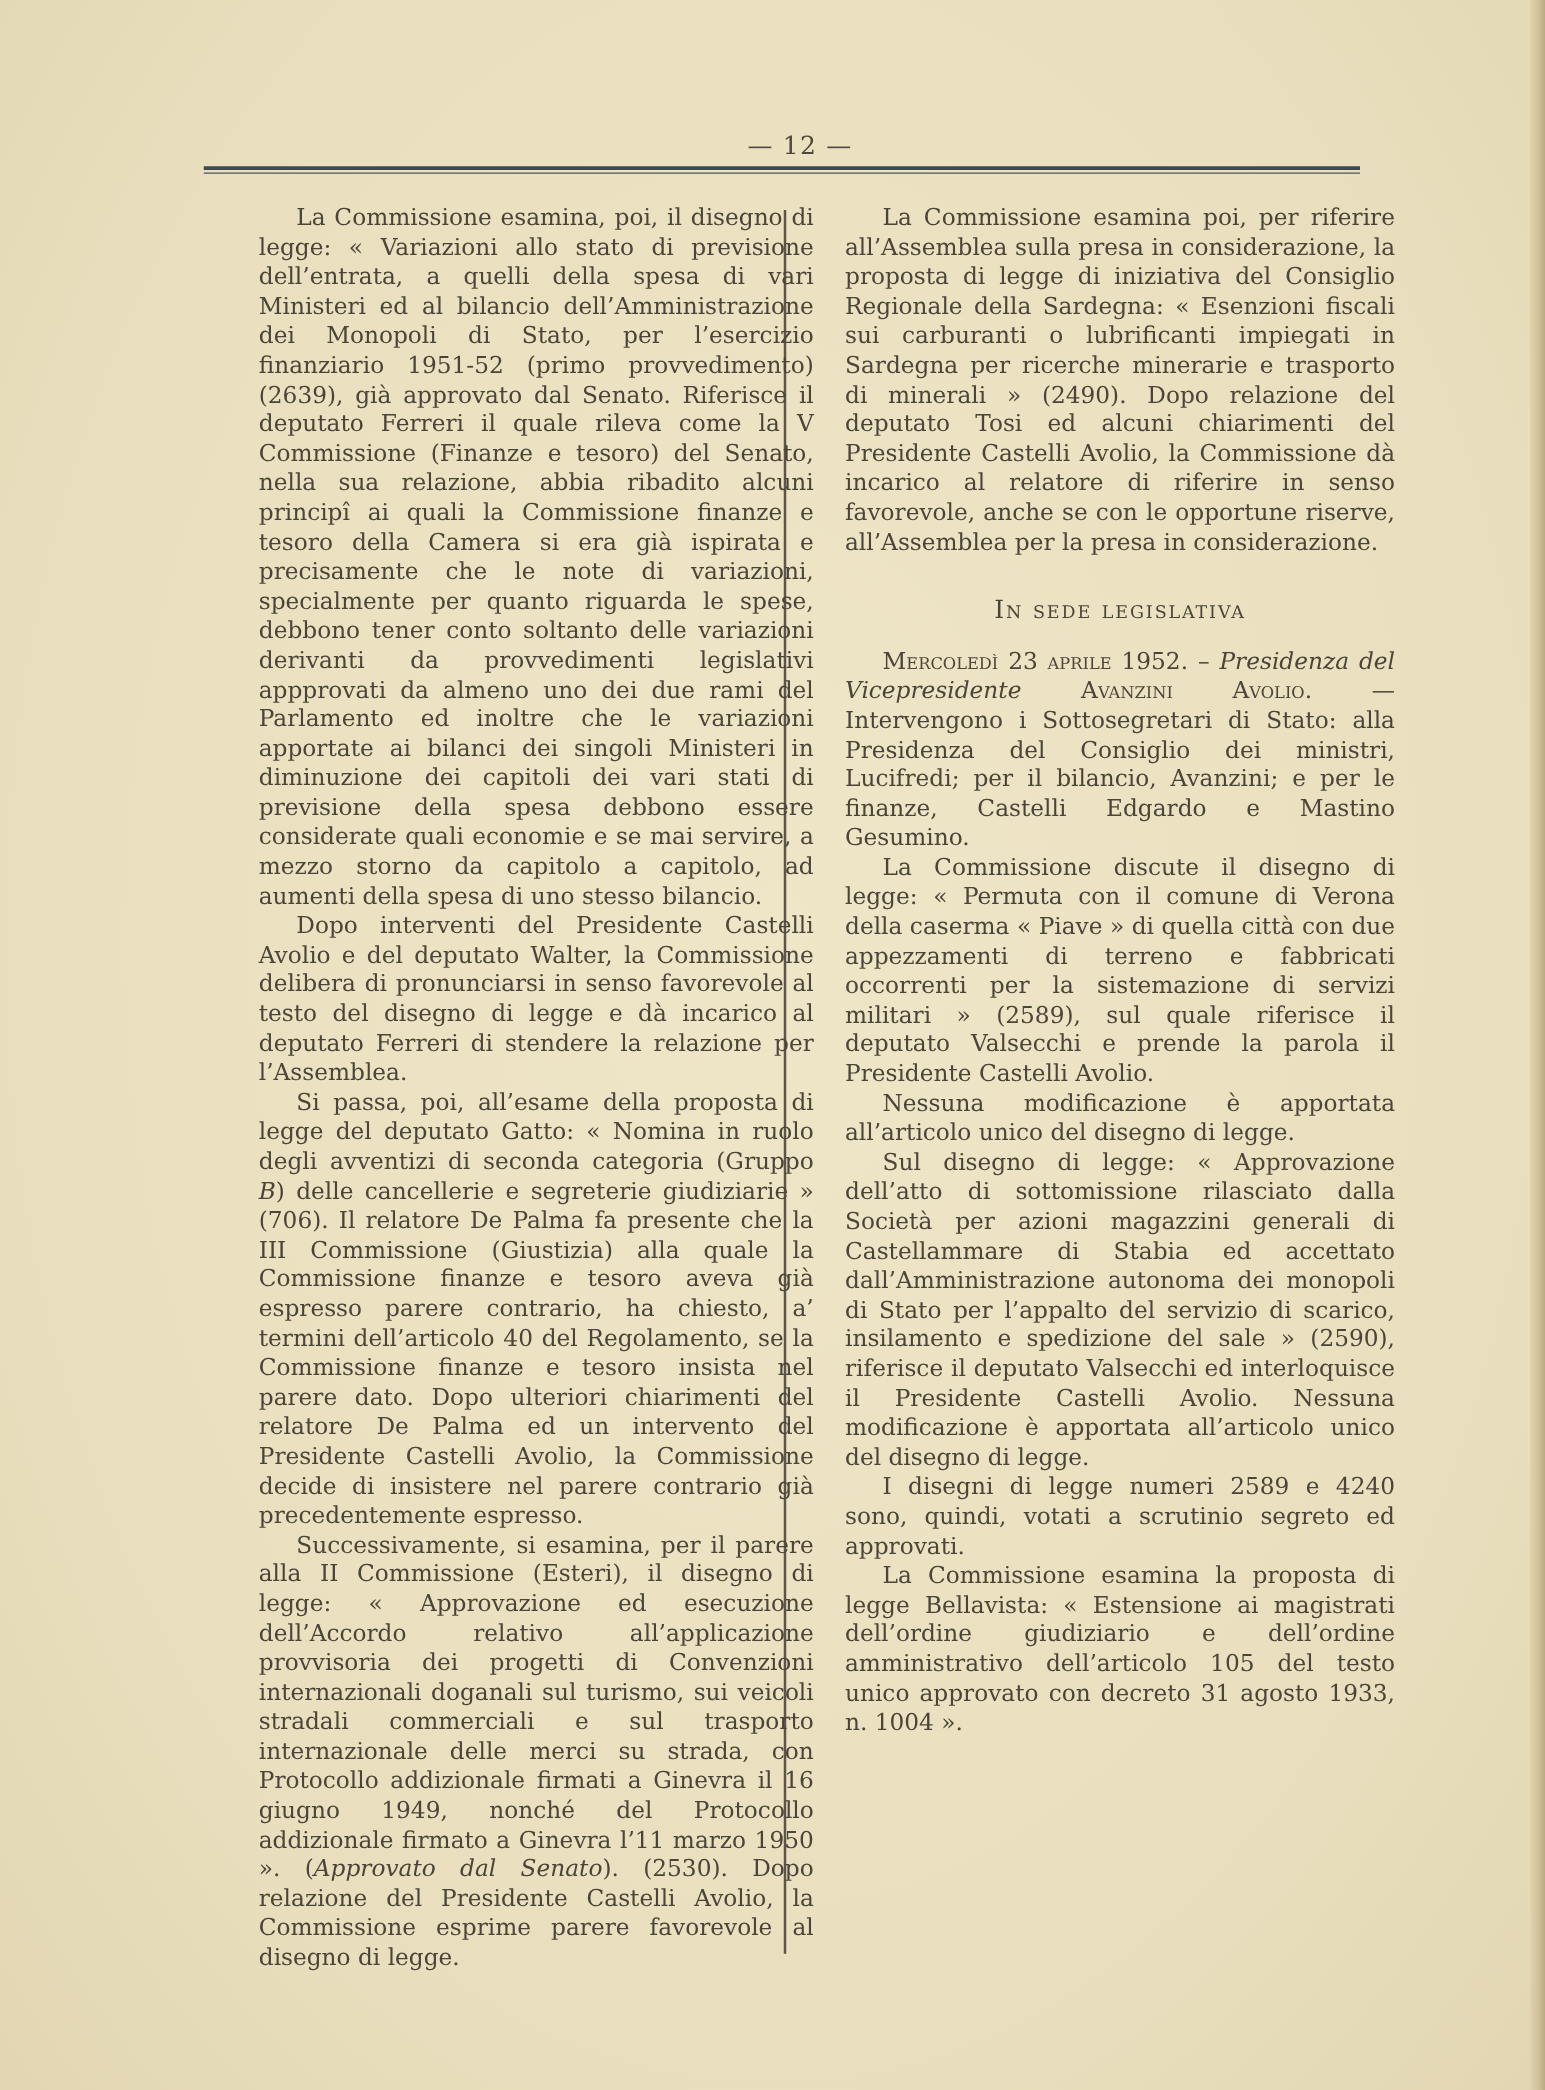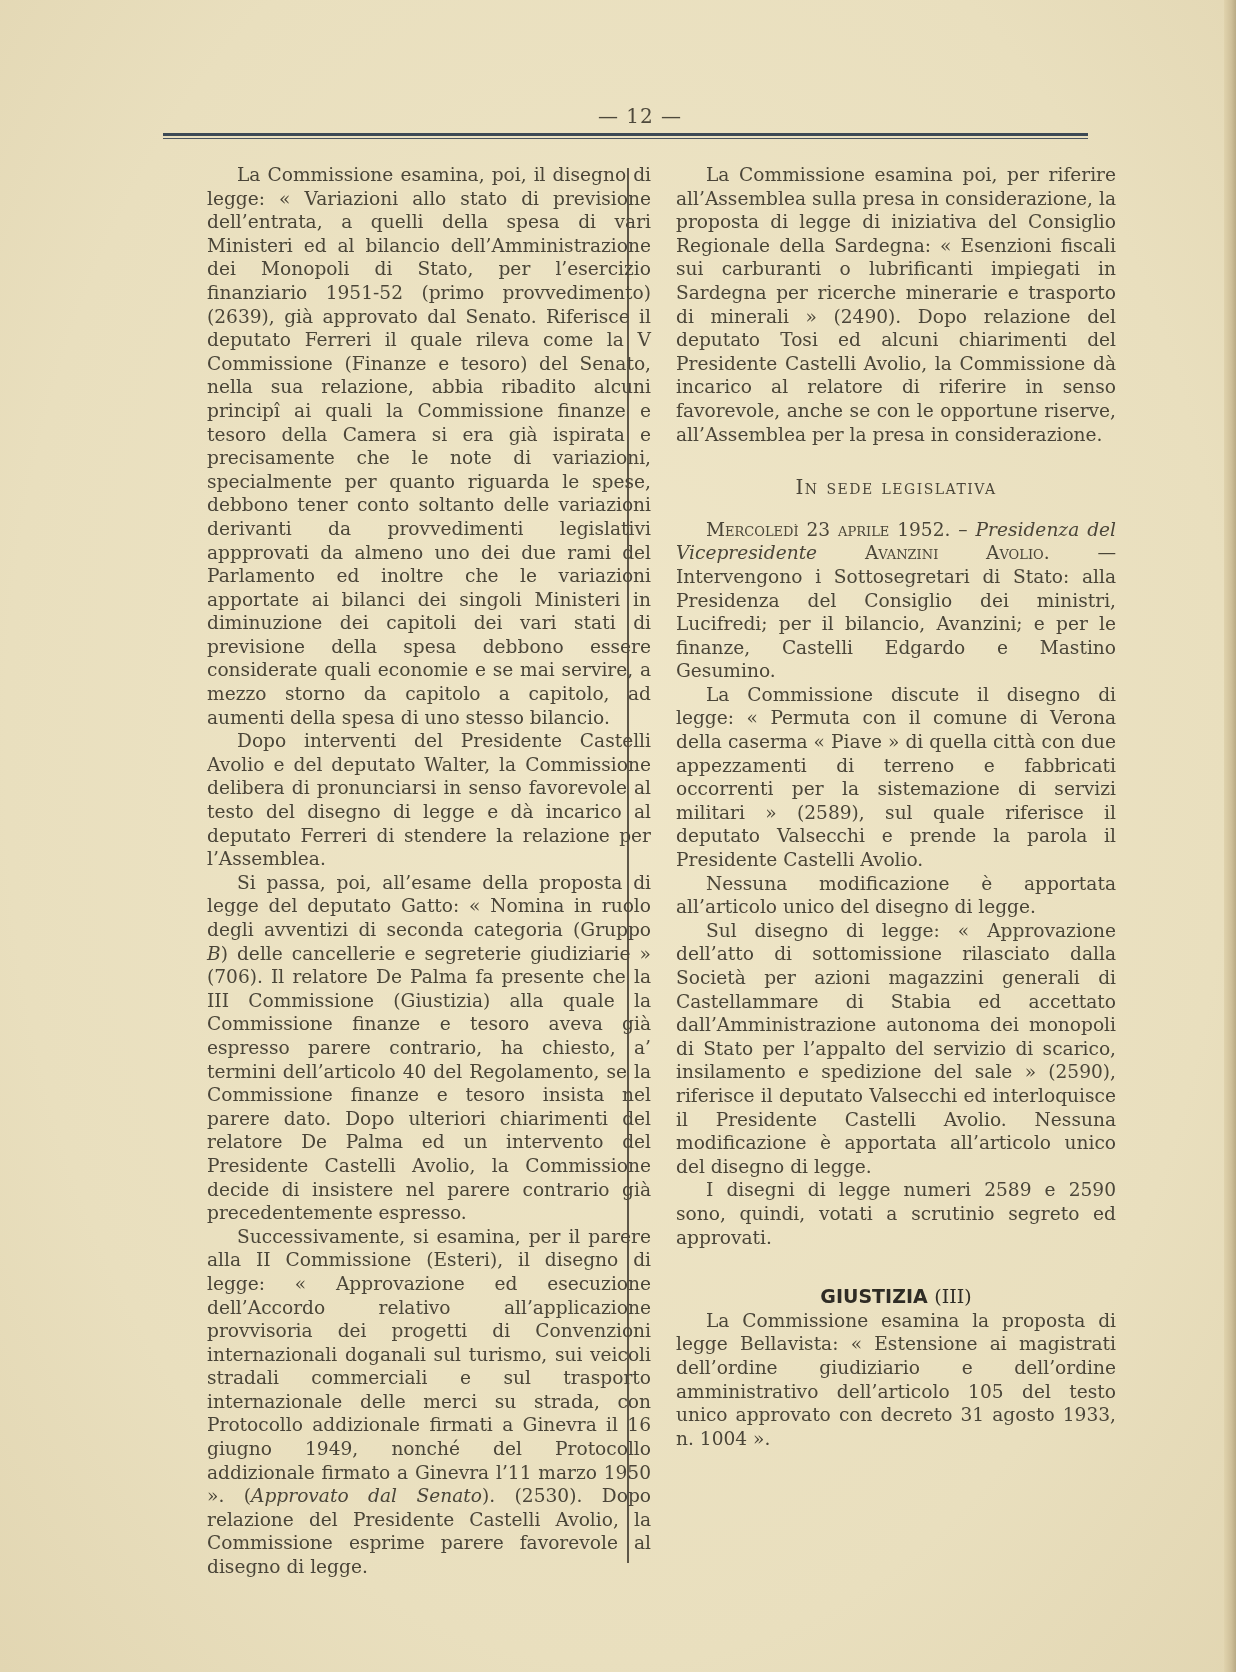--- a/index.html
+++ b/index.html
@@ -71,19 +71,18 @@
 
 <div class="col col-right">
   <p>La Commissione esamina poi, per riferire all’Assemblea sulla presa in considerazione, la proposta di legge di iniziativa del Consiglio Regionale della Sardegna: « Esenzioni fiscali sui carburanti o lubrificanti impiegati in Sardegna per ricerche minerarie e trasporto di minerali » (2490). Dopo relazione del deputato Tosi ed alcuni chiarimenti del Presidente Castelli Avolio, la Commissione dà incarico al relatore di riferire in senso favorevole, anche se con le opportune riserve, all’Assemblea per la presa in considerazione.</p>
 
   <div class="subhead">In sede legislativa</div>
 
   <p><span class="sc">Mercoledì 23 aprile 1952.</span><span> – </span><span class="it">Presidenza del Vicepresidente</span> <span class="sc">Avanzini Avolio.</span><span> — Intervengono i Sottosegretari di Stato: alla Presidenza del Consiglio dei ministri, Lucifredi; per il bilancio, Avanzini; e per le finanze, Castelli Edgardo e Mastino Gesumino.</span></p>
   <p>La Commissione discute il disegno di legge: « Permuta con il comune di Verona della caserma « Piave » di quella città con due appezzamenti di terreno e fabbricati occorrenti per la sistemazione di servizi militari » (2589), sul quale riferisce il deputato Valsecchi e prende la parola il Presidente Castelli Avolio.</p>
   <p>Nessuna modificazione è apportata all’articolo unico del disegno di legge.</p>
   <p>Sul disegno di legge: « Approvazione dell’atto di sottomissione rilasciato dalla Società per azioni magazzini generali di Castellammare di Stabia ed accettato dall’Amministrazione autonoma dei monopoli di Stato per l’appalto del servizio di scarico, insilamento e spedizione del sale » (2590), riferisce il deputato Valsecchi ed interloquisce il Presidente Castelli Avolio. Nessuna modificazione è apportata all’articolo unico del disegno di legge.</p>
-  <p>I disegni di legge numeri 2589 e 2590 sono, quindi, votati a scrutinio segreto ed approvati.</p>
+  <p>I disegni di legge numeri 2589 e 4240 sono, quindi, votati a scrutinio segreto ed approvati.</p>
 
-  <div class="section-title"><span>GIUSTIZIA</span> <span class="num">(III)</span></div>
 
 
   <p>La Commissione esamina la proposta di legge Bellavista: « Estensione ai magistrati dell’ordine giudiziario e dell’ordine amministrativo dell’articolo 105 del testo unico approvato con decreto 31 agosto 1933, n. 1004 ».</p>
 </div>
 
 </body></html>

